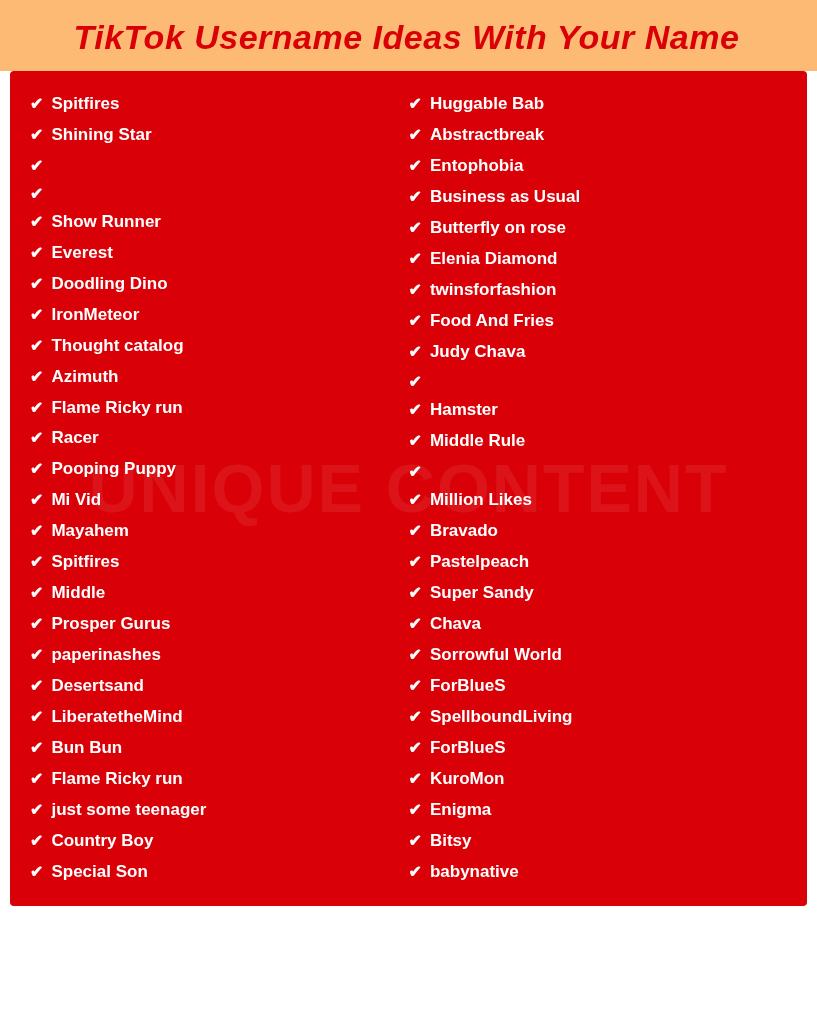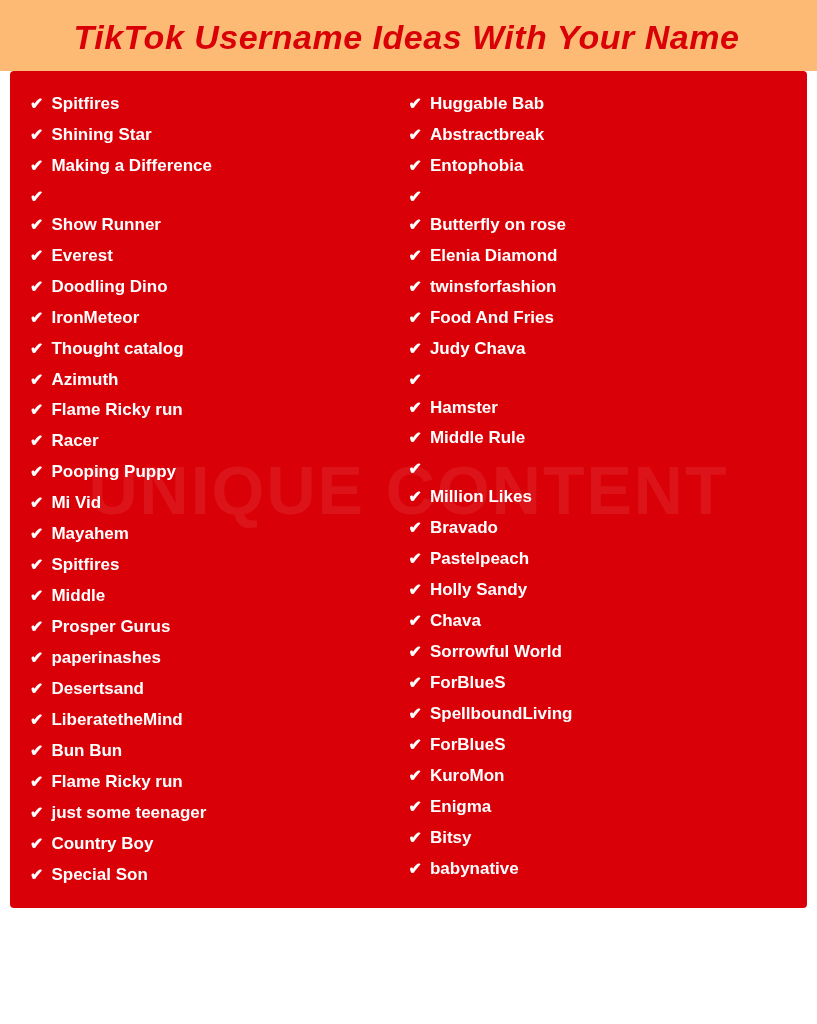--- a/index.html
+++ b/index.html
@@ -111,21 +111,20 @@
           <div class="list-item">
             <span class="check-icon">✔</span>
             <span class="item-label">Spitfires</span>
           </div>
           <div class="list-item">
             <span class="check-icon">✔</span>
             <span class="item-label">Shining Star</span>
           </div>
           <div class="list-item">
             <span class="check-icon">✔</span>
-            <span class="item-label">Making a Difference</span>
           </div>
           <div class="list-item">
             <span class="check-icon">✔</span>
           </div>
           <div class="list-item">
             <span class="check-icon">✔</span>
             <span class="item-label">Show Runner</span>
           </div>
           <div class="list-item">
             <span class="check-icon">✔</span>
@@ -220,20 +219,21 @@
           <div class="list-item">
             <span class="check-icon">✔</span>
             <span class="item-label">Abstractbreak</span>
           </div>
           <div class="list-item">
             <span class="check-icon">✔</span>
             <span class="item-label">Entophobia</span>
           </div>
           <div class="list-item">
             <span class="check-icon">✔</span>
+            <span class="item-label">Business as Usual</span>
           </div>
           <div class="list-item">
             <span class="check-icon">✔</span>
             <span class="item-label">Butterfly on rose</span>
           </div>
           <div class="list-item">
             <span class="check-icon">✔</span>
             <span class="item-label">Elenia Diamond</span>
           </div>
           <div class="list-item">
@@ -269,21 +269,21 @@
           <div class="list-item">
             <span class="check-icon">✔</span>
             <span class="item-label">Bravado</span>
           </div>
           <div class="list-item">
             <span class="check-icon">✔</span>
             <span class="item-label">Pastelpeach</span>
           </div>
           <div class="list-item">
             <span class="check-icon">✔</span>
-            <span class="item-label">Holly Sandy</span>
+            <span class="item-label">Super Sandy</span>
           </div>
           <div class="list-item">
             <span class="check-icon">✔</span>
             <span class="item-label">Chava</span>
           </div>
           <div class="list-item">
             <span class="check-icon">✔</span>
             <span class="item-label">Sorrowful World</span>
           </div>
           <div class="list-item">

